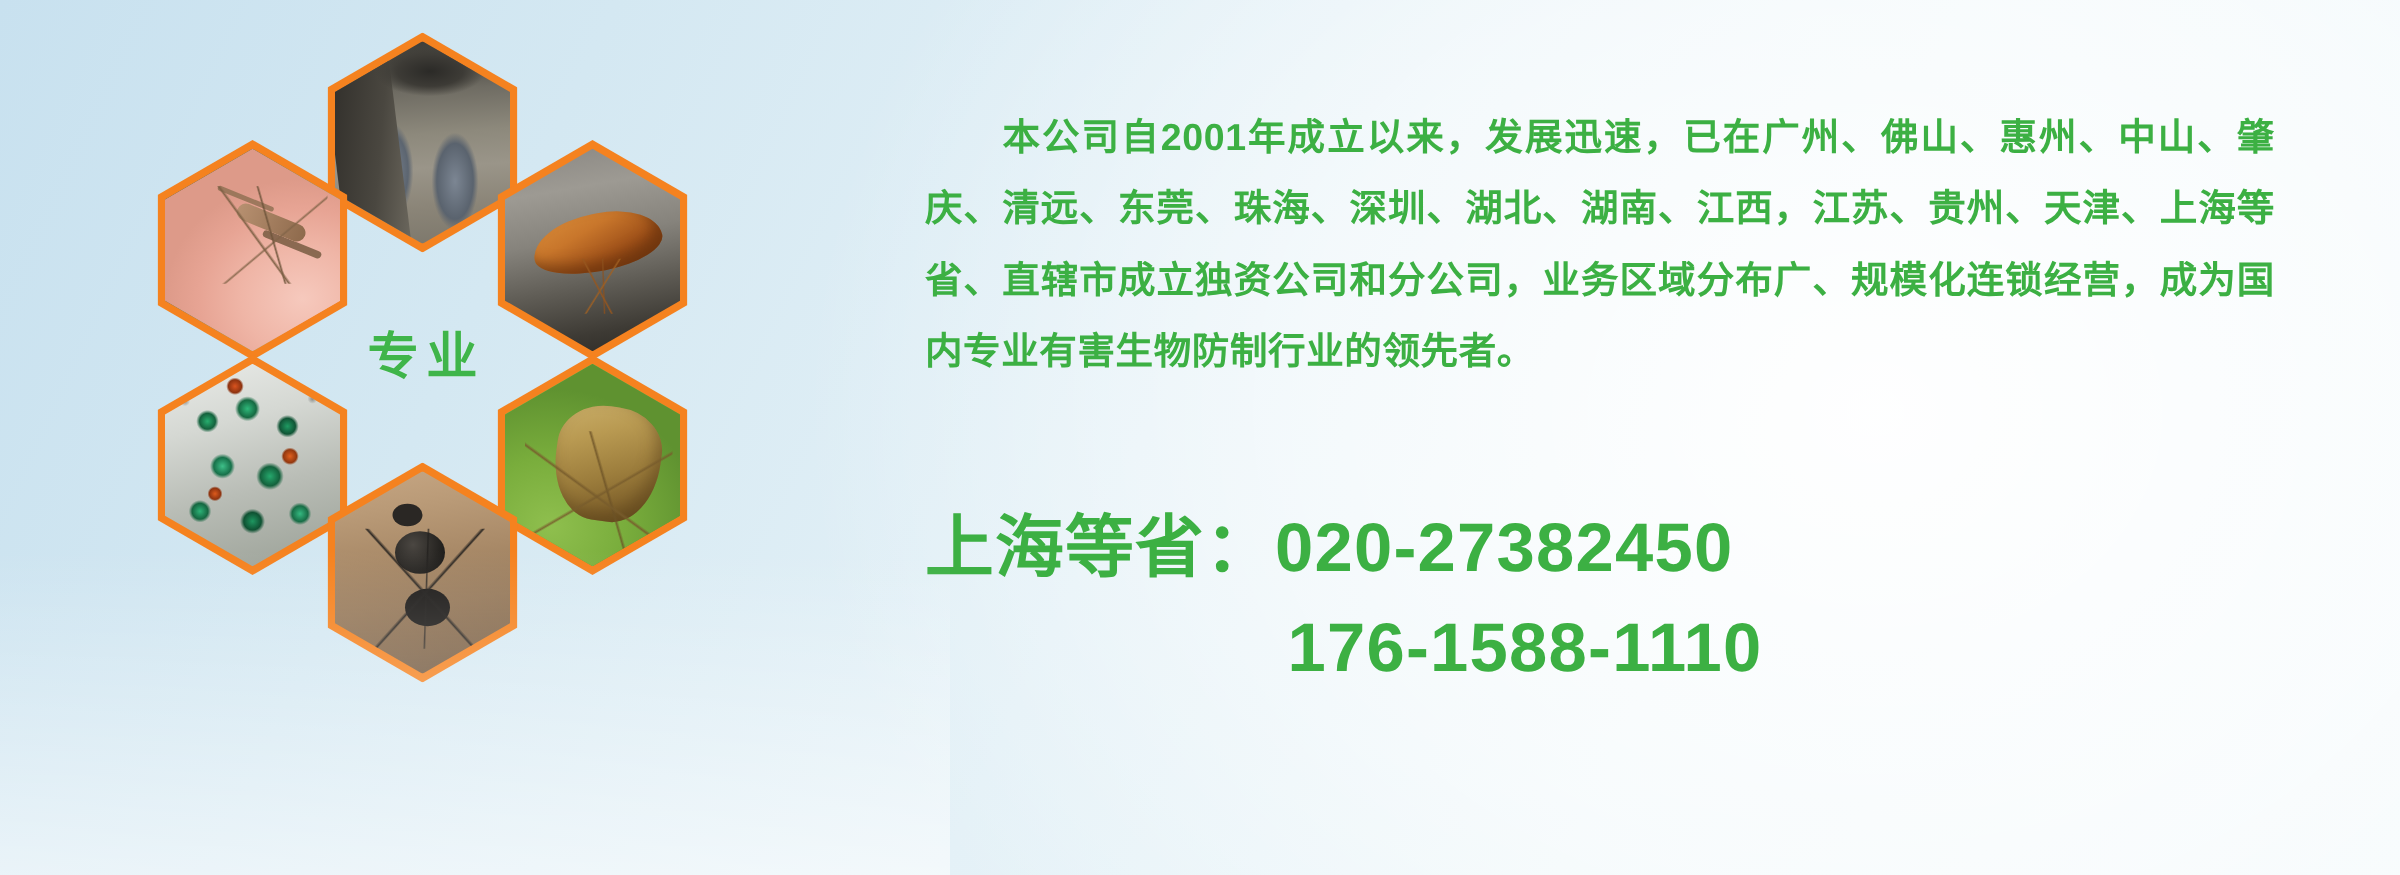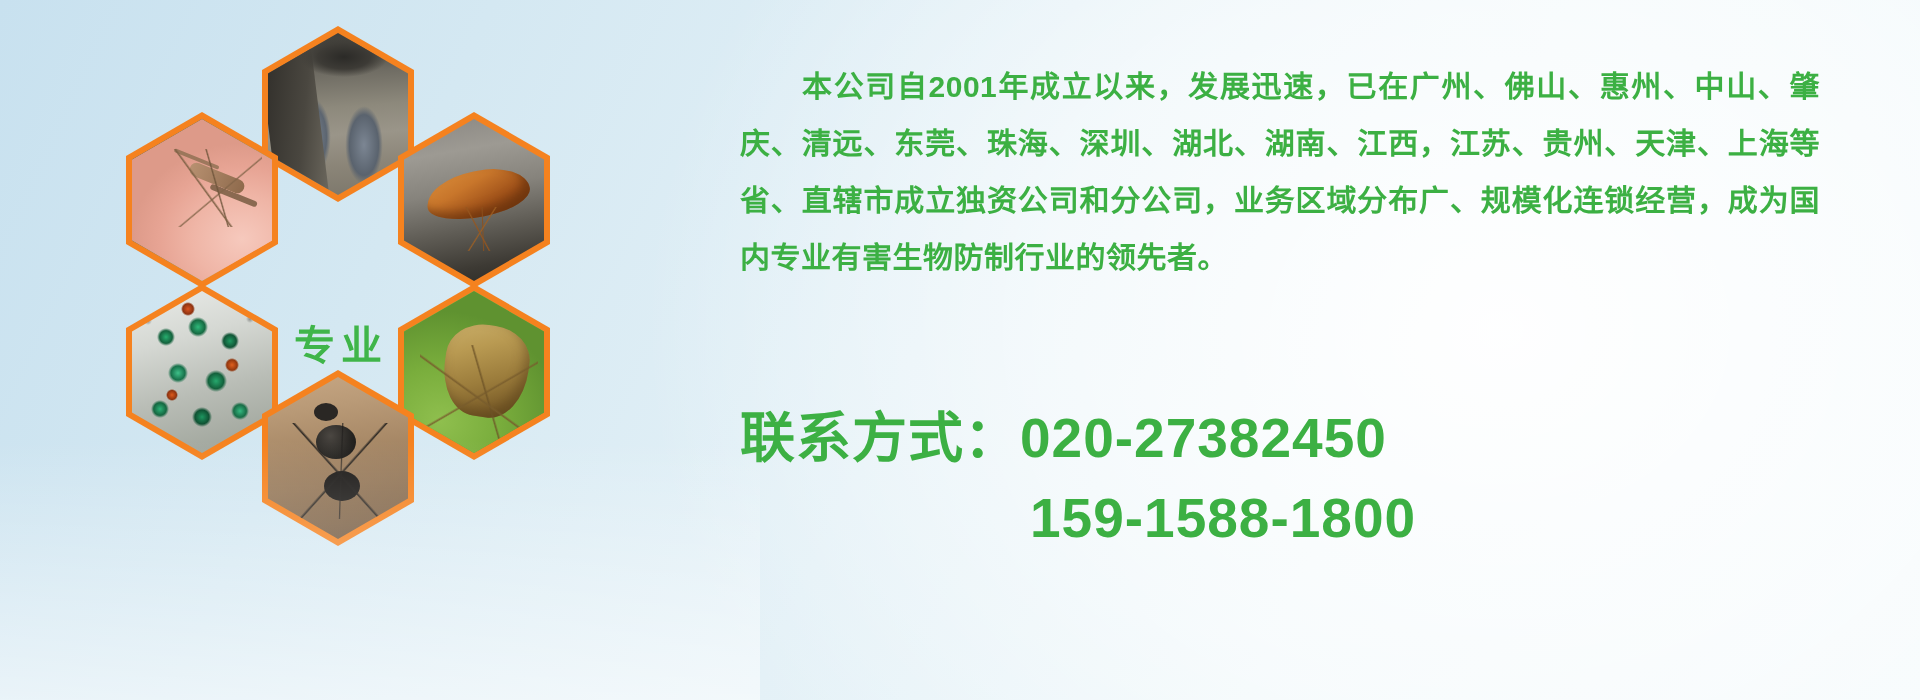--- a/index.html
+++ b/index.html
@@ -74,21 +74,21 @@
   .hex-loright { left: 312px; top: 276px; }
 
   
   .hex-center {
     background: transparent;
     -webkit-clip-path: none;
     clip-path: none;
     display: flex;
     flex-direction: column;
     align-items: center;
-    justify-content: flex-end;
+    justify-content: center;
   }
   .hex-center .slogan-line {
     color: #3fb54a;
     font-weight: bold;
     font-size: 41px;
     letter-spacing: 6px;
     line-height: 1.35;
     text-indent: 6px;
     white-space: nowrap;
     text-shadow: 0 0 1px rgba(255,255,255,0.6);
@@ -252,21 +252,21 @@
   .content {
     position: absolute;
     left: 740px;
     top: 0;
     width: 1130px;
     height: 700px;
   }
   .intro {
     position: absolute;
     left: 0;
-    top: 28px;
+    top: 52px;
     width: 1080px;
     color: #3cb043;
     font-size: 30px;
     font-weight: bold;
     line-height: 57px;
     text-align: justify;
     text-indent: 62px;
     letter-spacing: 0.5px;
   }
   .contact {
@@ -330,19 +330,19 @@
       <span class="slogan-line">专业</span>
     </div>
 
   </div>
 
   <div class="content">
 
     <p class="intro">本公司自2001年成立以来，发展迅速，已在广州、佛山、惠州、中山、肇庆、清远、东莞、珠海、深圳、湖北、湖南、江西，江苏、贵州、天津、上海等省、直辖市成立独资公司和分公司，业务区域分布广、规模化连锁经营，成为国内专业有害生物防制行业的领先者。</p>
 
     <div class="contact">
-      <span class="line1"><span>联系方式：</span><span>020-27382450</span></span>
-      <span class="line2">159-1588-1800</span>
+      <span class="line1"><span>上海等省：</span><span>020-27382450</span></span>
+      <span class="line2">176-1588-1110</span>
     </div>
 
   </div>
 
 </div>
 
 </body></html>

